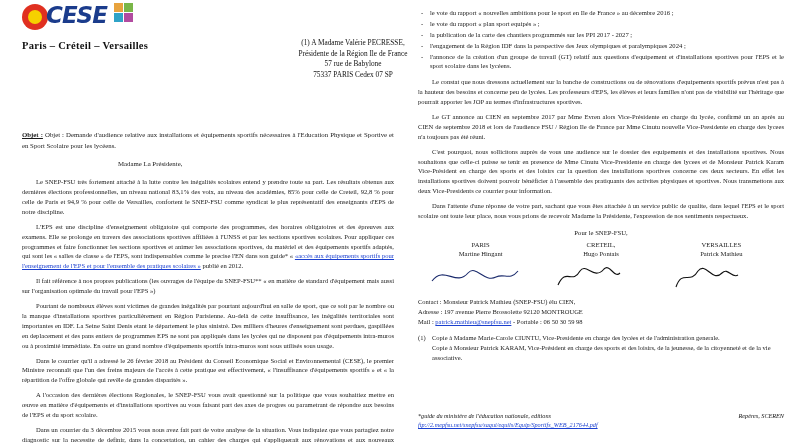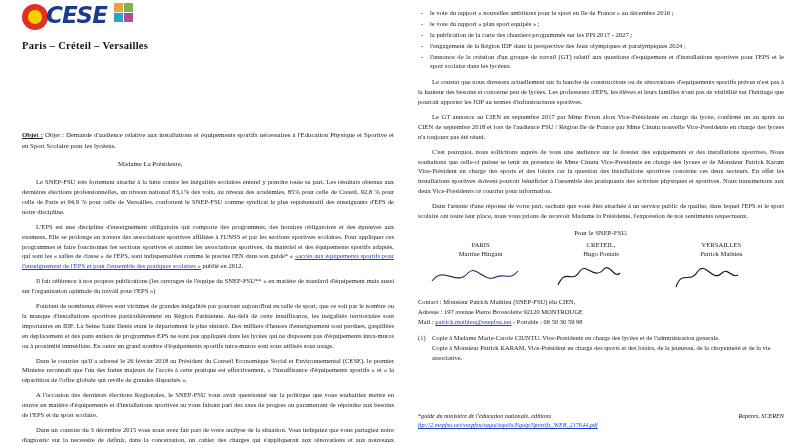--- a/index.html
+++ b/index.html
@@ -102,20 +102,26 @@
   <div class="logo">
     <div class="logo-sun"></div>
     <div class="logo-text">CESE</div>
     <div class="logo-sq sq1"></div>
     <div class="logo-sq sq2"></div>
     <div class="logo-sq sq3"></div>
     <div class="logo-sq sq4"></div>
   </div>
   <div class="acad">Paris – Créteil – Versailles</div>
 
+  <div class="addr-block">
+    <div>(1) A Madame Valérie PECRESSE,</div>
+    <div>Présidente de la Région Ile de France</div>
+    <div>57 rue de Babylone</div>
+    <div>75337 PARIS Cedex 07 SP</div>
+  </div>
 
   <div class="col col-left" style="top:120px;">
 
     <p class="objet"><span class="u b">Objet :</span> <span>Objet : Demande d'audience relative aux installations et équipements sportifs nécessaires à l'Education Physique et Sportive et en Sport Scolaire pour les lycéens.</span></p>
 
     <p class="salut">Madame La Présidente,</p>
 
     <div class="leftbody">
       <p class="ind">Le SNEP-FSU très fortement attaché à la lutte contre les inégalités scolaires entend y prendre toute sa part. Les résultats obtenus aux dernières élections professionnelles, un niveau national 83,1% des voix, au niveau des académies, 85% pour celle de Creteil, 92,8 % pour celle de Paris et 94,9 % pour celle de Versailles, confortent le SNEP-FSU comme syndicat le plus représentatif des enseignants d'EPS de notre discipline.</p>
 

